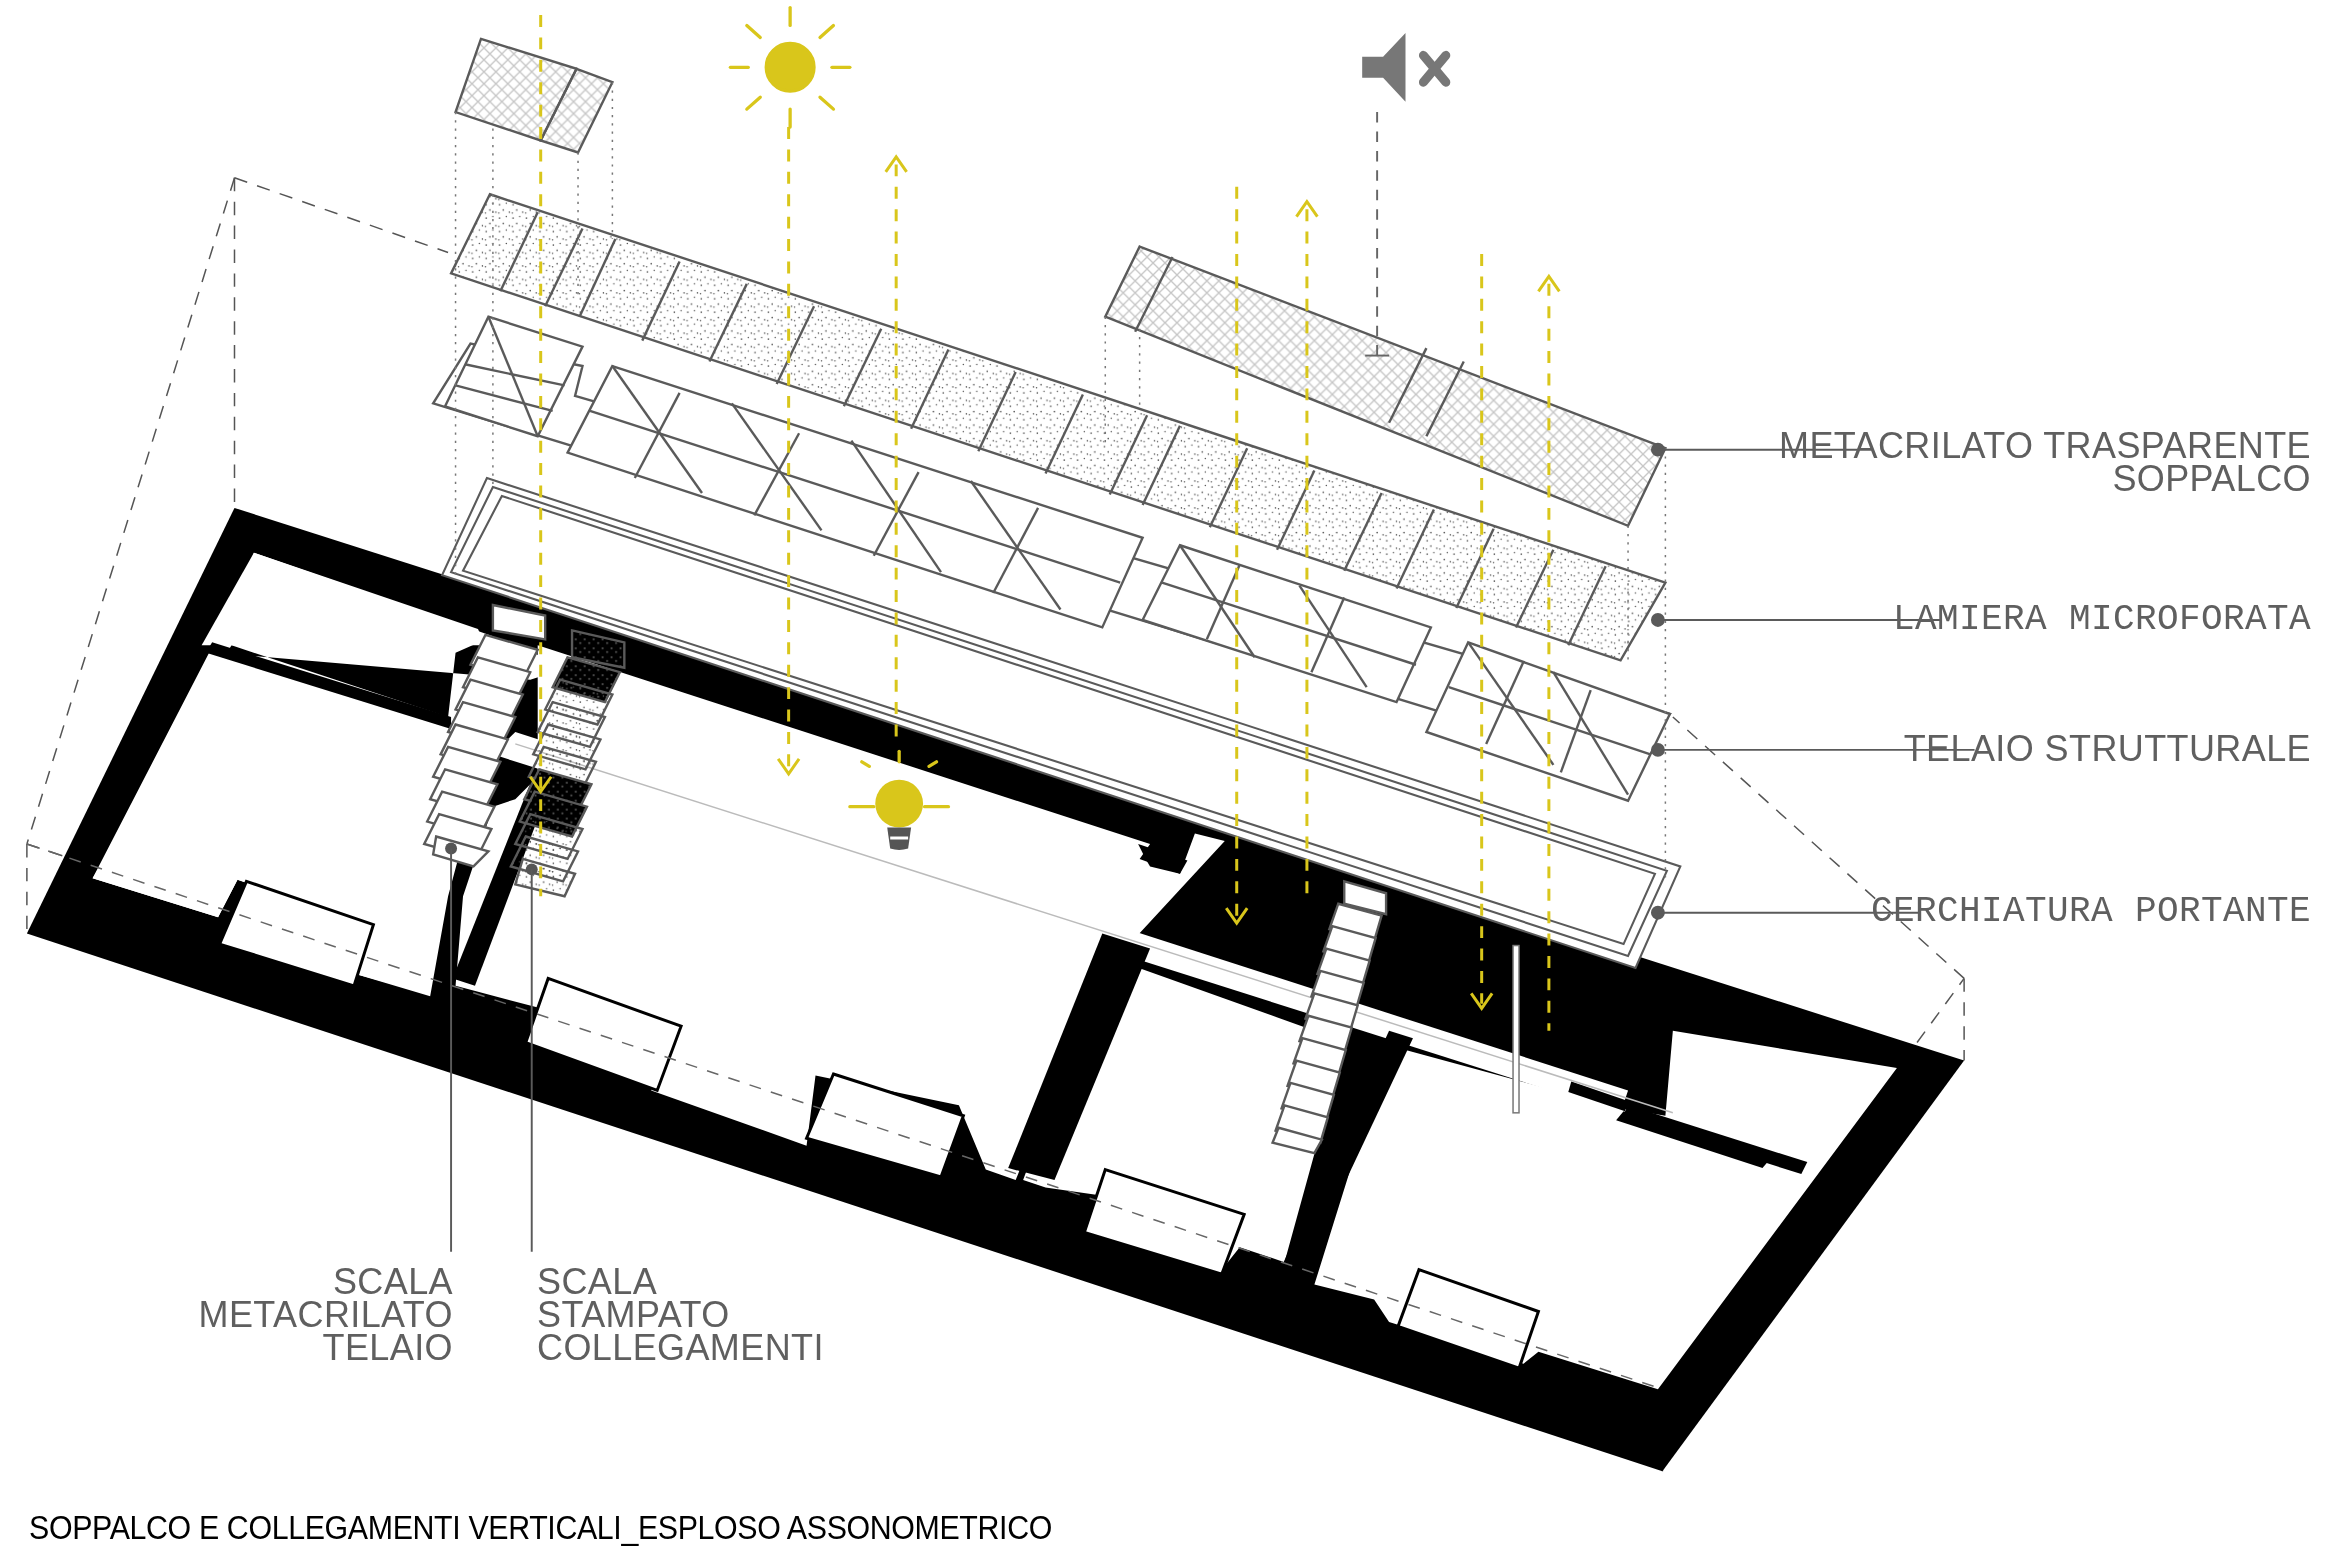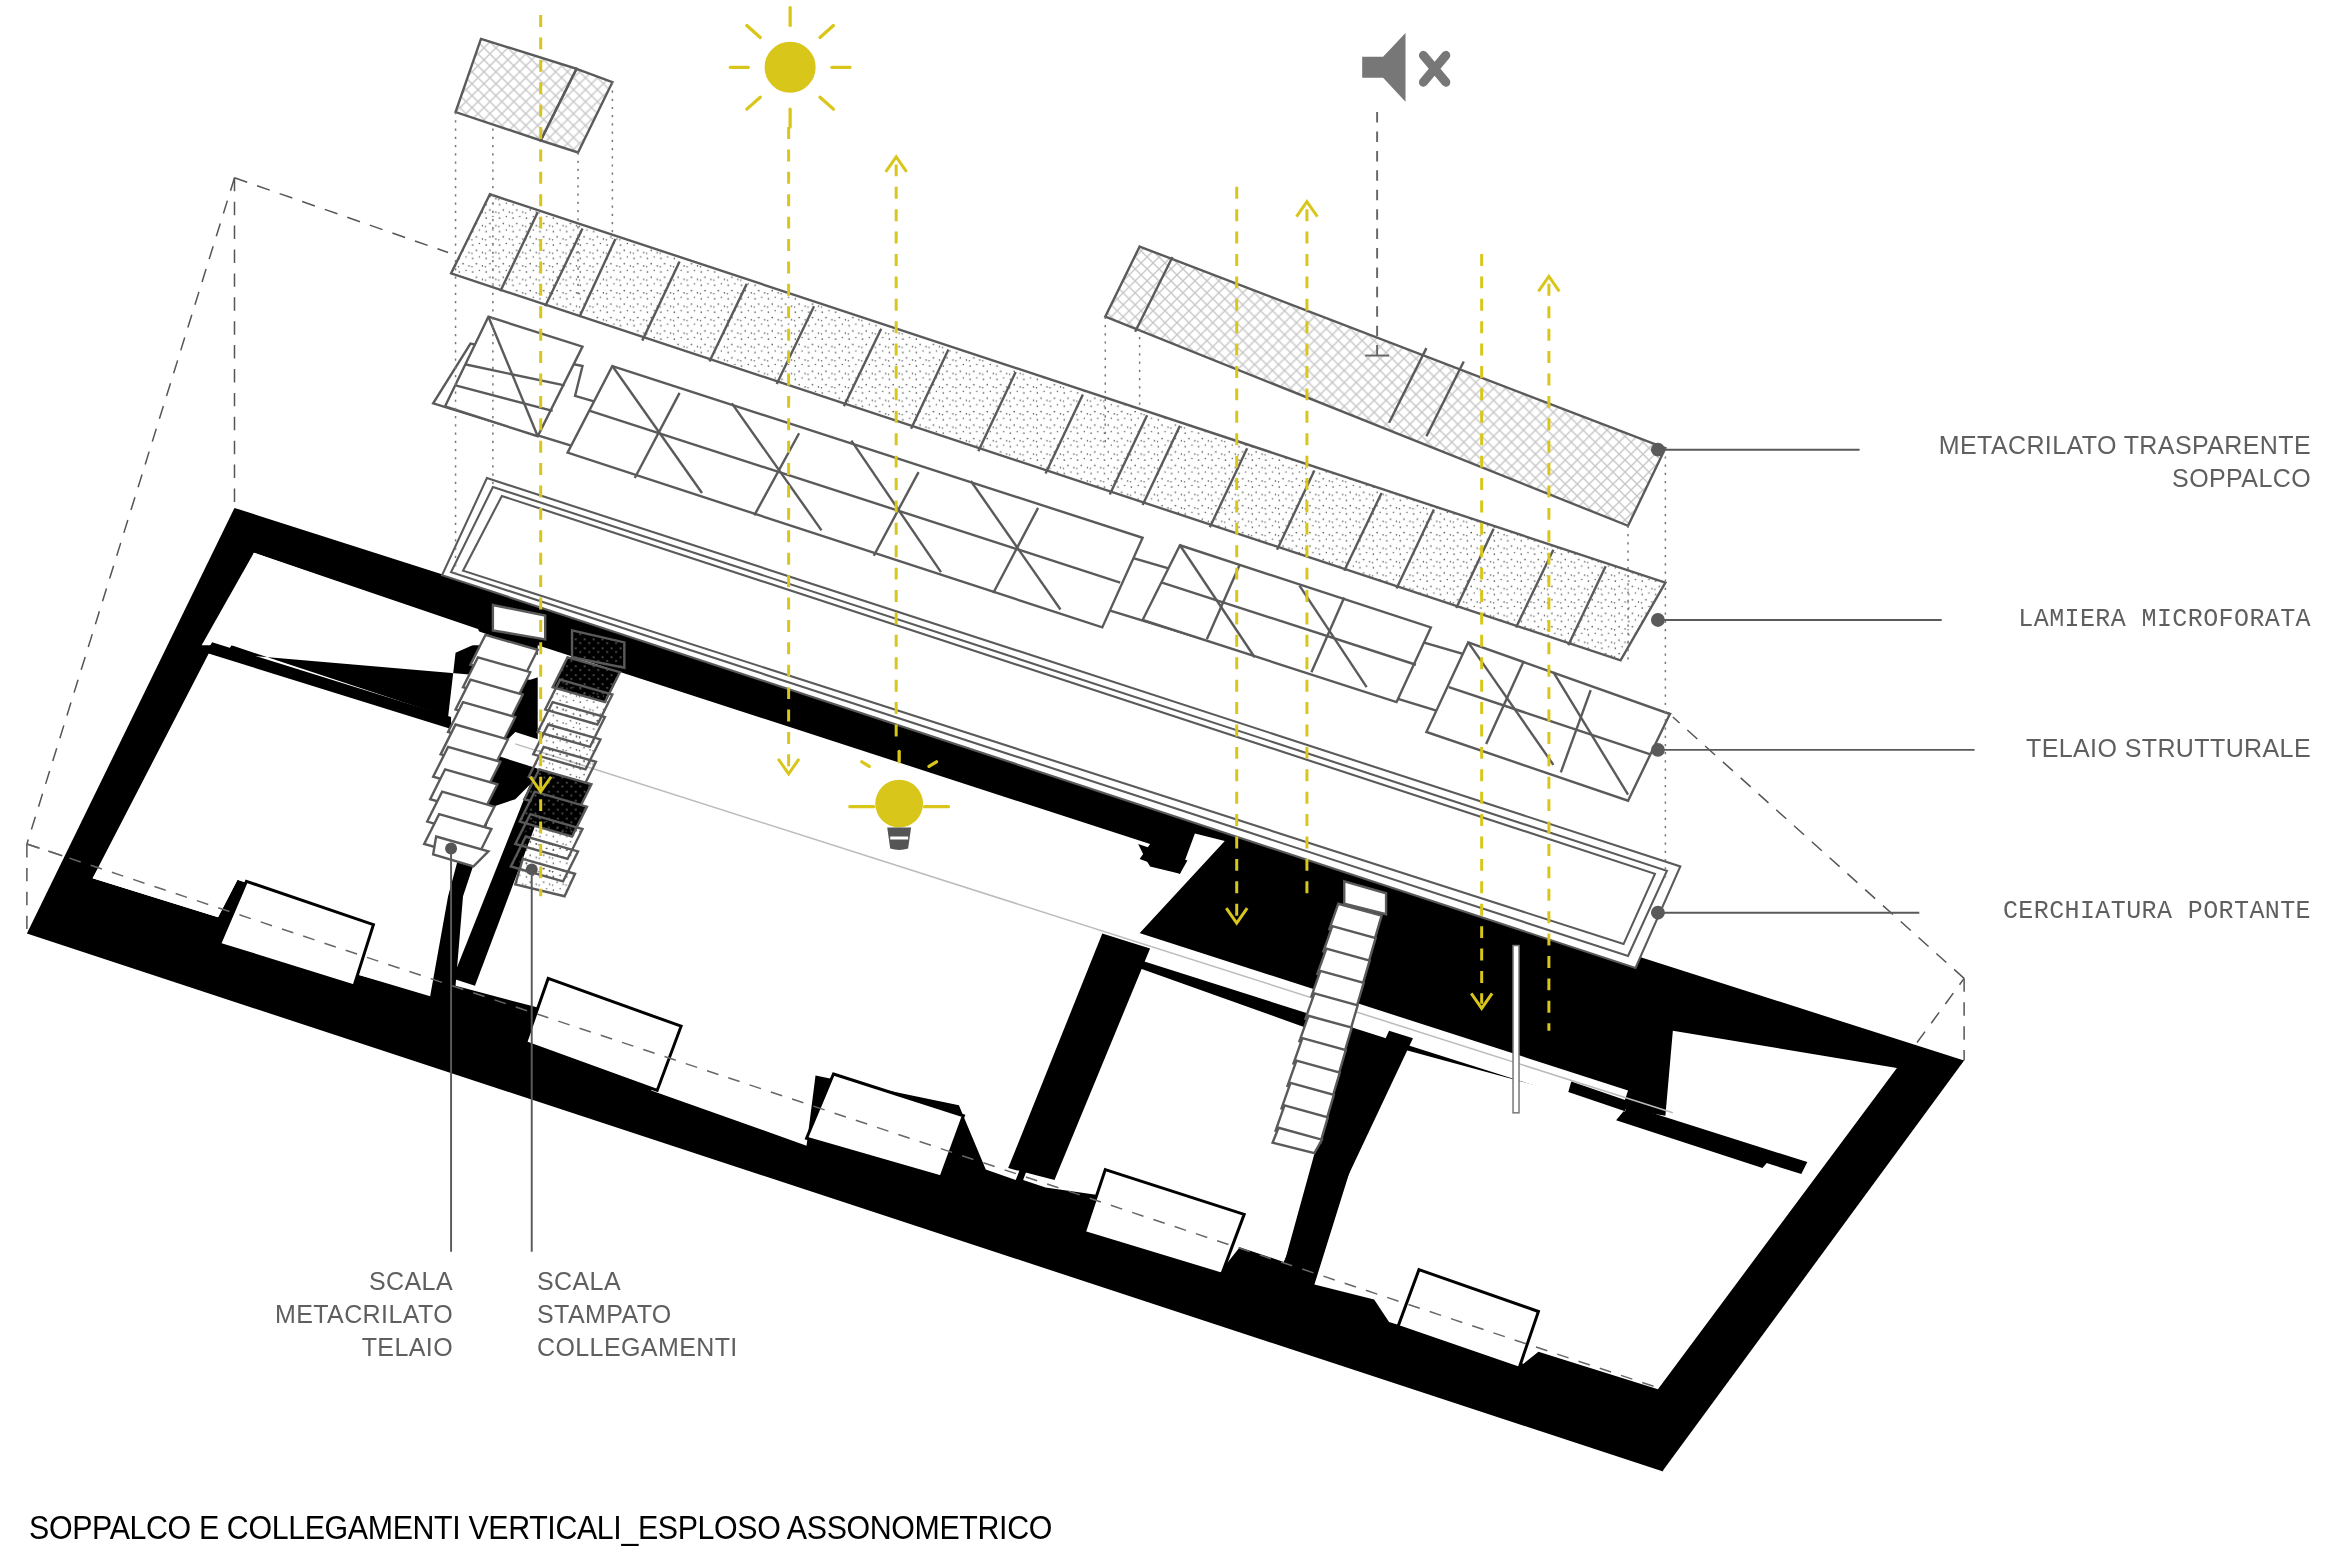--- a/index.html
+++ b/index.html
@@ -1,20 +1,20 @@
 <!DOCTYPE html>
 <html style="font-size:13px"><head>
 <meta charset="utf-8">
 <style>
   html, body { margin: 0; padding: 0; background: #ffffff; }
   body { width: 2342px; height: 1561px; overflow: hidden; position: relative; font-family: "Liberation Sans", sans-serif; }
   #stage { position: absolute; left: 0; top: 0; width: 2342px; height: 1561px; }
   .label {
     position: absolute; color: #5f5f5f; font-family: "Liberation Sans", sans-serif;
-    font-size: 25px; line-height: 33px; letter-spacing: 0.4px; white-space: nowrap;
+    font-size: 36px; line-height: 33px; letter-spacing: 0.4px; white-space: nowrap;
   }
   .label.right { text-align: right; }
   .title {
     position: absolute; left: 29px; top: 1509px; color: #000; font-family: "Liberation Sans", sans-serif;
     font-size: 33px; letter-spacing: -0.4px; transform: scaleX(0.92); transform-origin: left center; white-space: nowrap;
   }
 </style>
 </head>
 <body>
 

